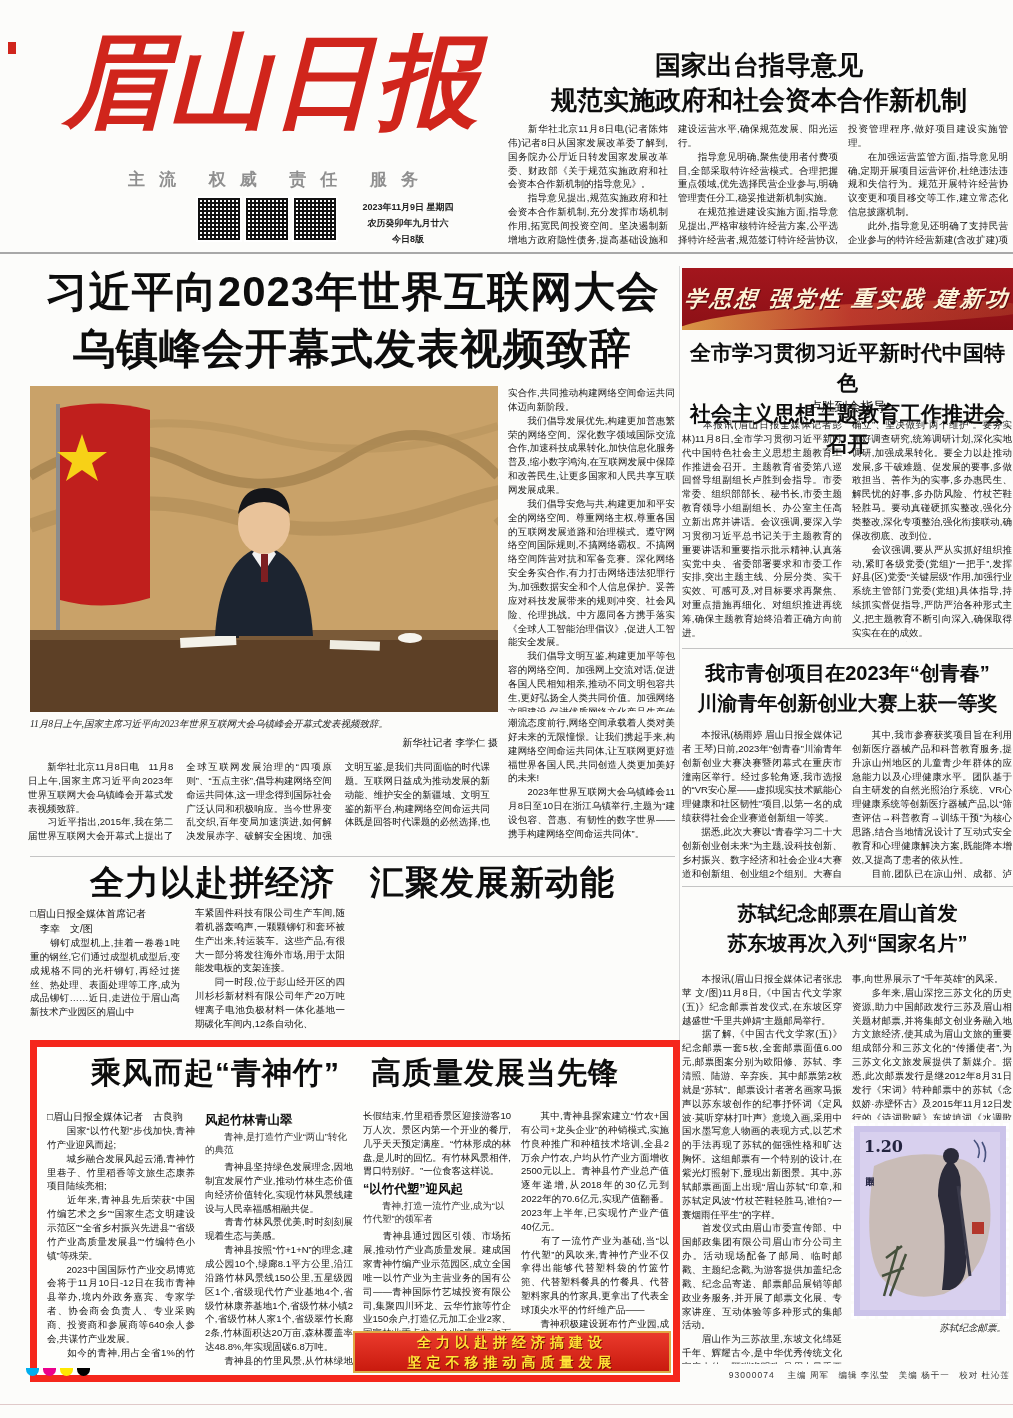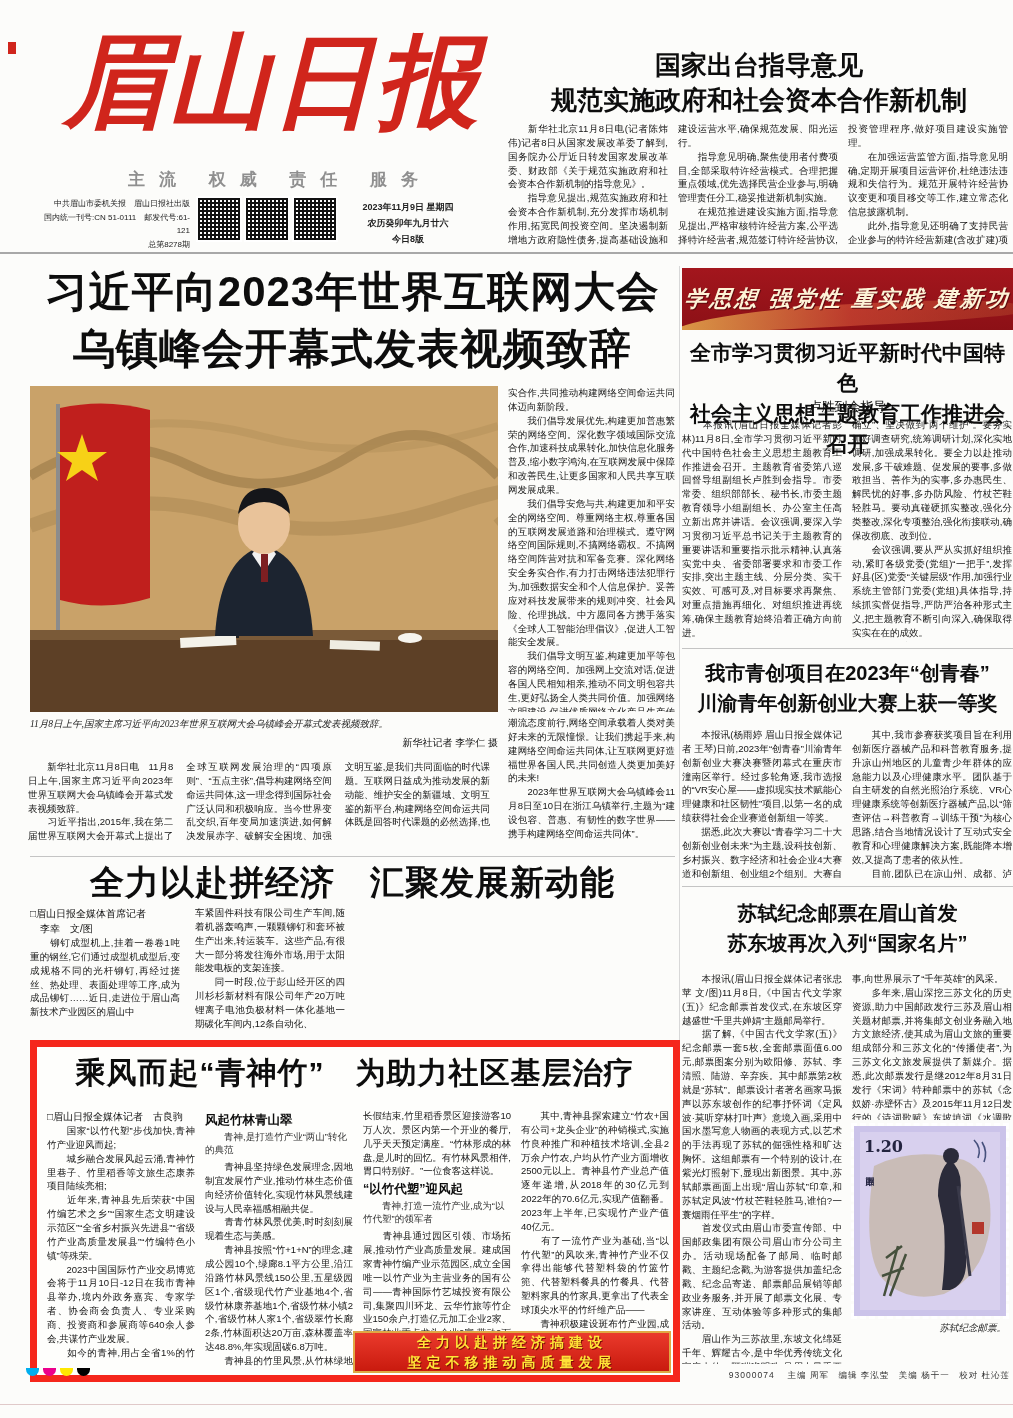--- a/index.html
+++ b/index.html
@@ -72,23 +72,20 @@
 </style>
 </head>
 <body>
 
 <div class="page">
 
   <div class="abs trim-mark" style="left:8px;top:42px;width:8px;height:12px;"></div>
 
   <div class="abs tagline" style="left:110px;top:168px;width:340px;text-align:center;">主流 权威 责任 服务</div>
   <div class="abs brand" style="left:62px;top:32px;width:420px;text-align:center;">眉山日报</div>
-  <div class="abs mast-info" style="left:42px;top:197px;width:148px;">中共眉山市委机关报　眉山日报社出版
-国内统一刊号:CN 51-0111　邮发代号:61-121
-总第8278期</div>
   <div class="abs qr" style="left:198px;top:198px;"></div>
   <div class="abs qr" style="left:246px;top:198px;"></div>
   <div class="abs qr" style="left:294px;top:198px;"></div>
   <div class="abs dateblock" style="left:348px;top:199px;width:120px;">2023年11月9日 星期四
 农历癸卯年九月廿六
 今日8版</div>
 
   <div class="abs headline h-top" style="left:505px;top:48px;width:508px;">国家出台指导意见
 规范实施政府和社会资本合作新机制</div>
   <div class="abs newscol" style="left:508px;top:122px;width:160px;height:126px;">　　新华社北京11月8日电(记者陈炜伟)记者8日从国家发展改革委了解到,国务院办公厅近日转发国家发展改革委、财政部《关于规范实施政府和社会资本合作新机制的指导意见》。
@@ -155,21 +152,21 @@
   <div class="abs headline h-eco" style="left:30px;top:862px;width:645px;">全力以赴拼经济　汇聚发展新动能</div>
   <div class="abs" style="left:30px;top:906px;width:150px;height:128px;">
     <div class="byline">□眉山日报全媒体首席记者
 　李幸　文/图</div>
     <div class="newscol" style="height:94px;">　　铆钉成型机上,挂着一卷卷1吨重的钢丝,它们通过成型机成型后,变成规格不同的光杆铆钉,再经过搓丝、热处理、表面处理等工序,成为成品铆钉……近日,走进位于眉山高新技术产业园区的眉山中</div>
   </div>
   <div class="abs newscol" style="left:195px;top:906px;width:150px;height:128px;">车紧固件科技有限公司生产车间,随着机器轰鸣声,一颗颗铆钉和套环被生产出来,转运装车。这些产品,有很大一部分将发往海外市场,用于太阳能发电板的支架连接。
 　　同一时段,位于彭山经开区的四川杉杉新材料有限公司年产20万吨锂离子电池负极材料一体化基地一期碳化车间内,12条自动化、</div>
 
   <div class="abs redbox" style="left:30px;top:1040px;width:650px;height:342px;">
-    <div class="headline h-bam" style="margin-top:8px;">乘风而起“青神竹”　为助力社区基层治疗</div>
+    <div class="headline h-bam" style="margin-top:8px;">乘风而起“青神竹”　高质量发展当先锋</div>
 
     <div class="abs" style="left:10px;top:62px;width:148px;height:258px;">
       <div class="byline">□眉山日报全媒体记者　古良驹</div>
       <div class="newscol" style="height:236px;">　　国家“以竹代塑”步伐加快,青神竹产业迎风而起;
 　　城乡融合发展风起云涌,青神竹里巷子、竹里稻香等文旅生态康养项目陆续亮相;
 　　近年来,青神县先后荣获“中国竹编艺术之乡”“国家生态文明建设示范区”“全省乡村振兴先进县”“省级竹产业高质量发展县”“竹编特色小镇”等殊荣。
 　　2023中国国际竹产业交易博览会将于11月10日-12日在我市青神县举办,境内外政务嘉宾、专家学者、协会商会负责人、专业采购商、投资商和参展商等640余人参会,共谋竹产业发展。
 　　如今的青神,用占全省1%的竹林面积创造了全省近10%的竹产业产值。回首过去的几年,青神聚焦“以竹代塑”、生态康养、产销衔接,实实在在让竹产业实现了高质量发展,成为“两山”转化的典范。</div>
     </div>
 

